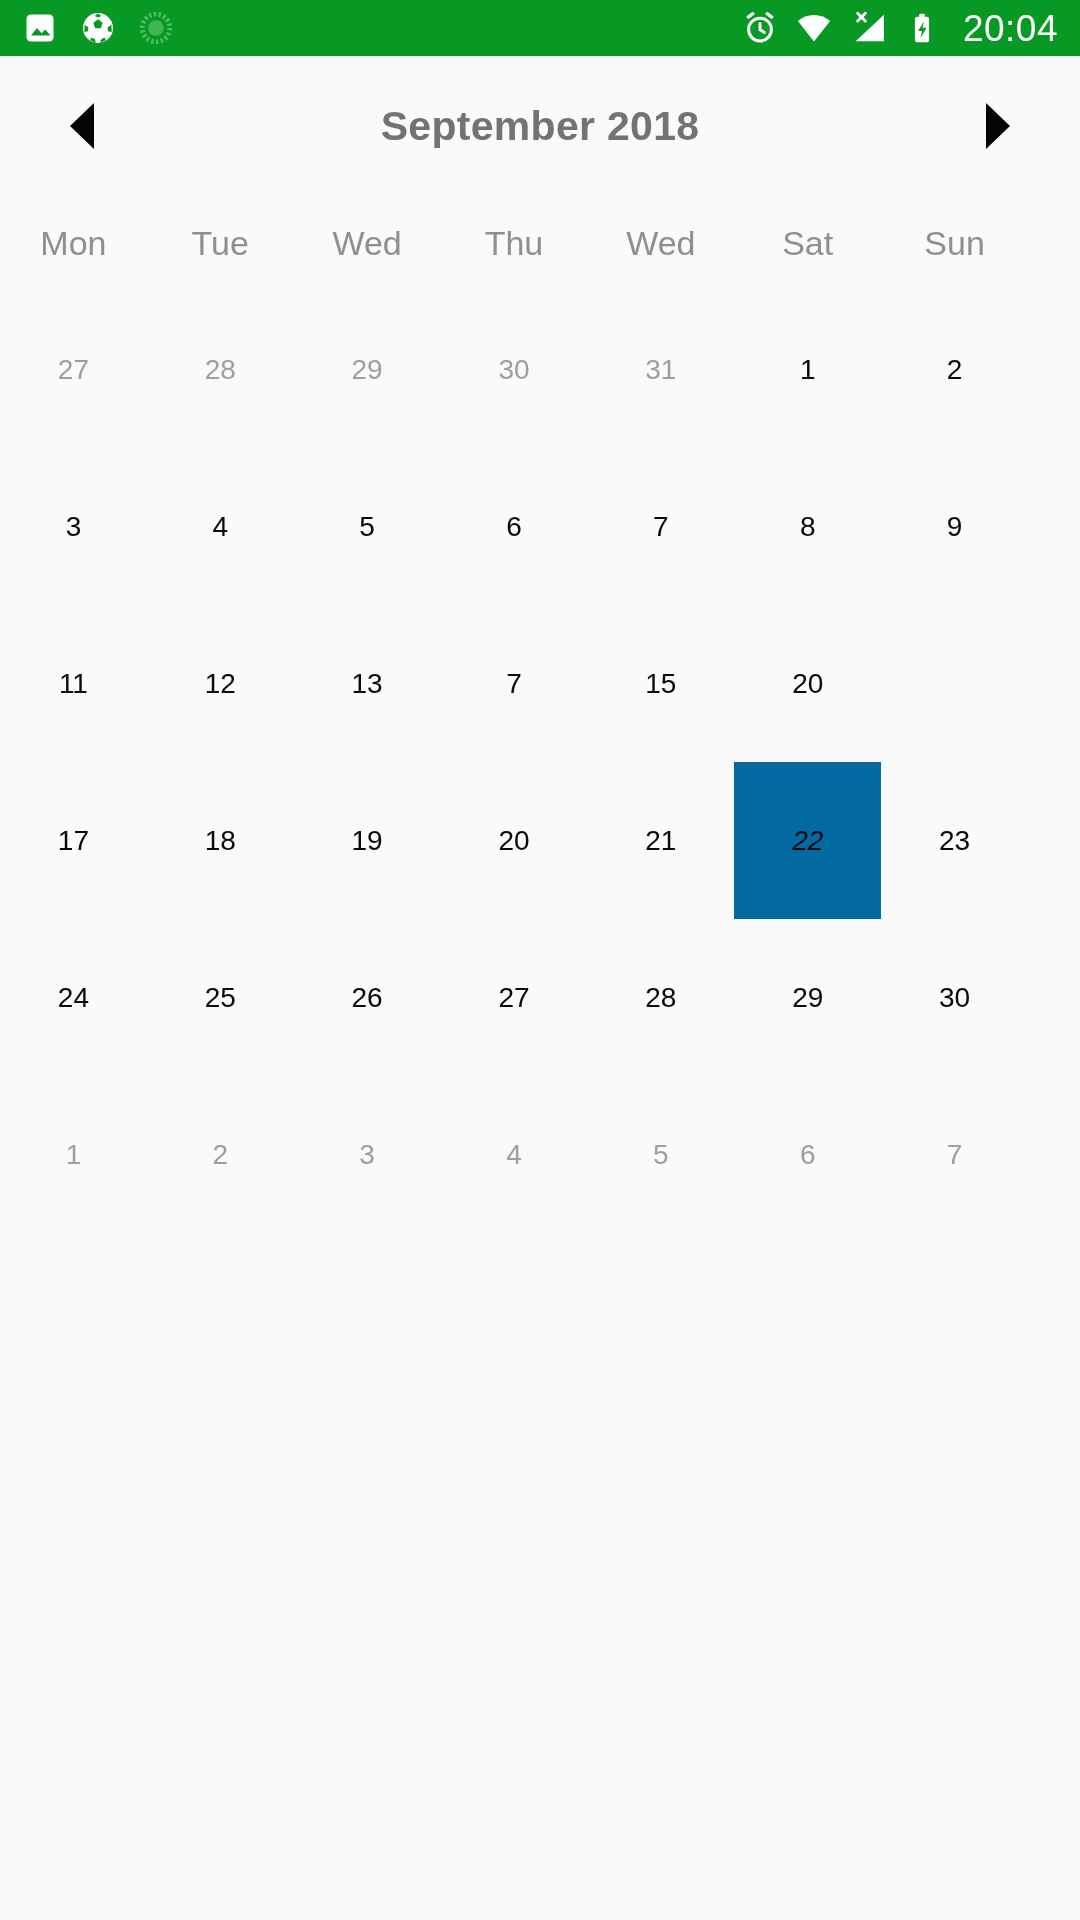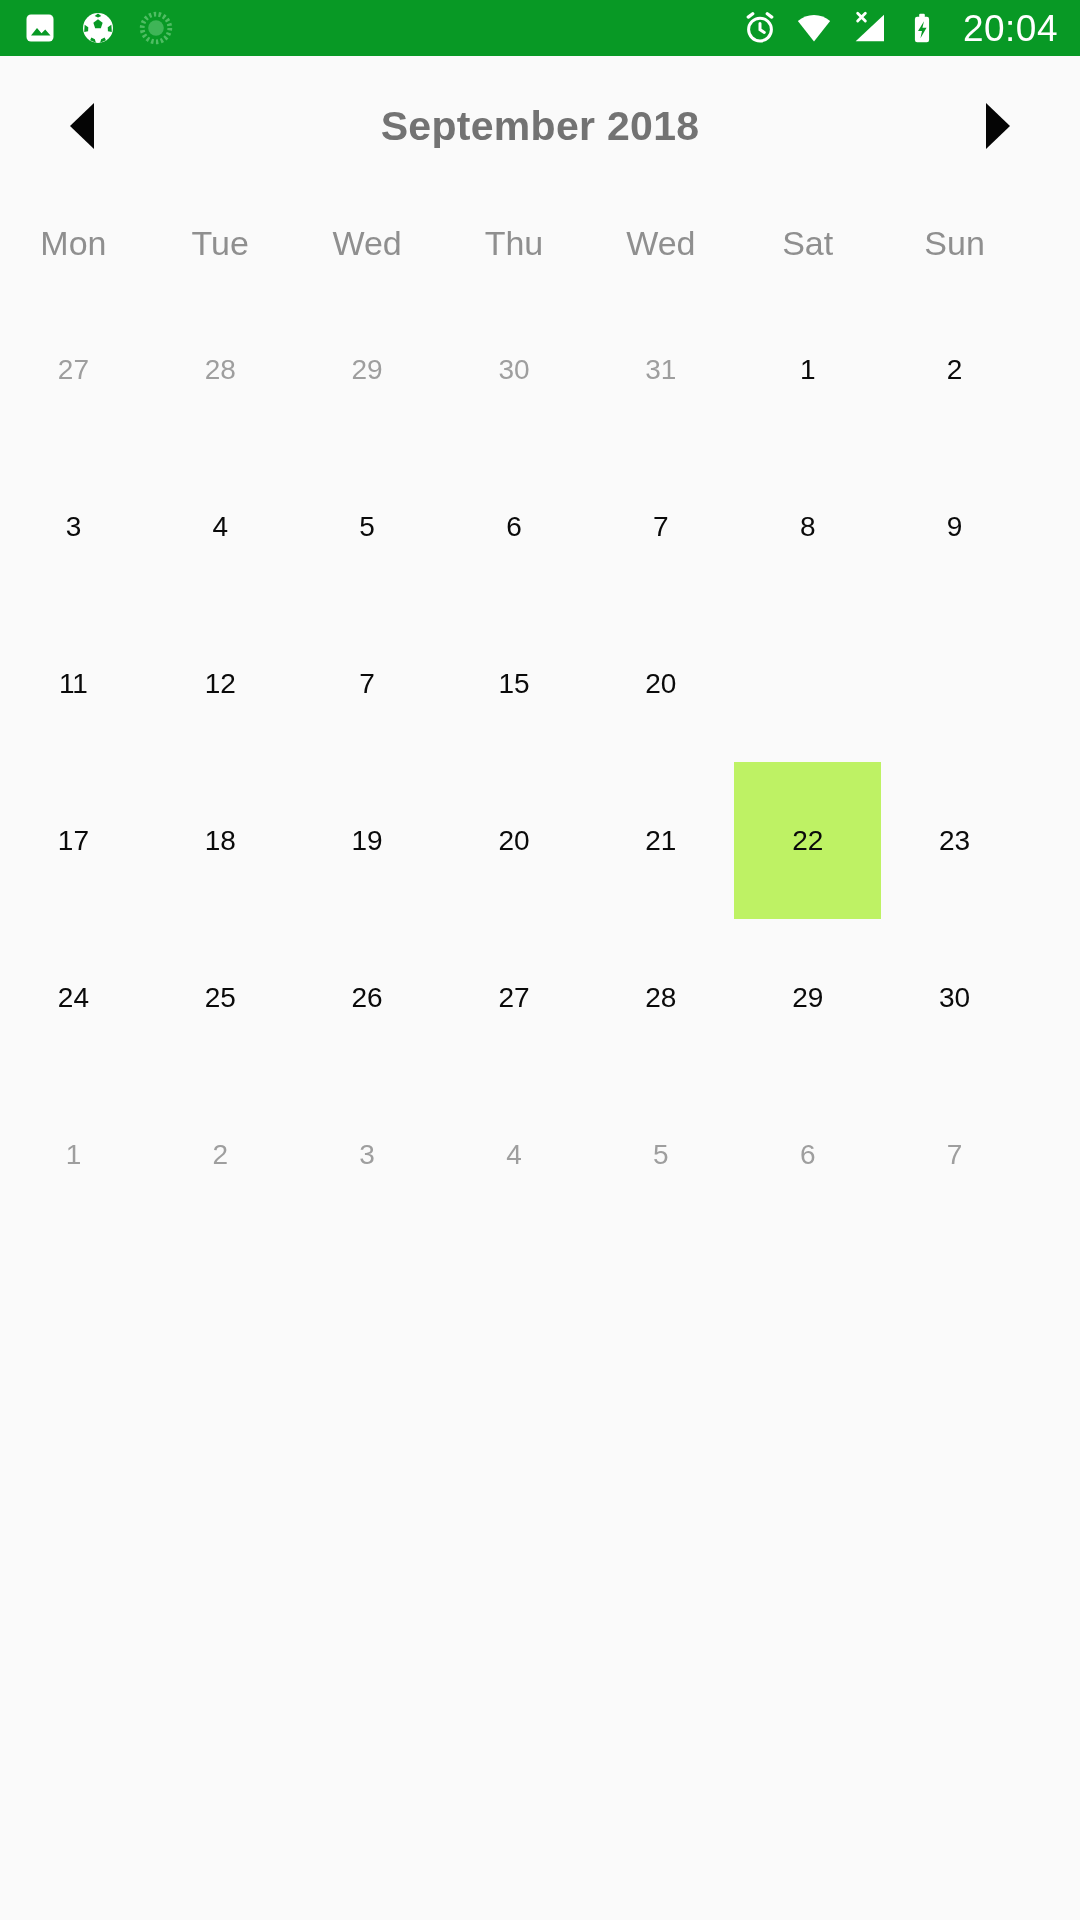--- a/index.html
+++ b/index.html
@@ -119,22 +119,23 @@
     font-size: 28px;
     color: #0a0a0a;
     font-weight: 400;
     cursor: pointer;
     position: relative;
   }
   .day-cell.outside {
     color: #9e9e9e;
   }
   .day-cell.selected {
-    background: #bef264;
+    background: #0369a1;
     color: #0a0a0a;
+    font-style: italic;
   }
   .spacer {
     flex: 1 1 auto;
   }
 </style>
 </head>
 <body>
 
 <div class="status-bar">
   <div class="status-left">
@@ -237,20 +238,21 @@
         <div class="day-cell">4</div>
         <div class="day-cell">5</div>
         <div class="day-cell">6</div>
         <div class="day-cell">7</div>
         <div class="day-cell">8</div>
         <div class="day-cell">9</div>
       </div>
       <div class="week-row">
         <div class="day-cell">11</div>
         <div class="day-cell">12</div>
+        <div class="day-cell">13</div>
         <div class="day-cell">7</div>
         <div class="day-cell">15</div>
         <div class="day-cell">20</div>
       </div>
       <div class="week-row">
         <div class="day-cell">17</div>
         <div class="day-cell">18</div>
         <div class="day-cell">19</div>
         <div class="day-cell">20</div>
         <div class="day-cell">21</div>

